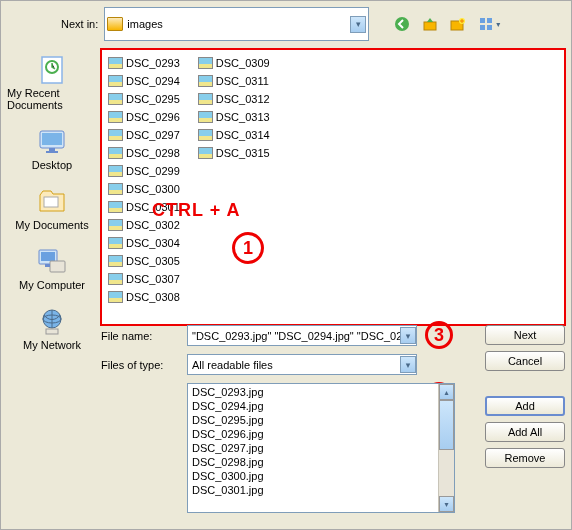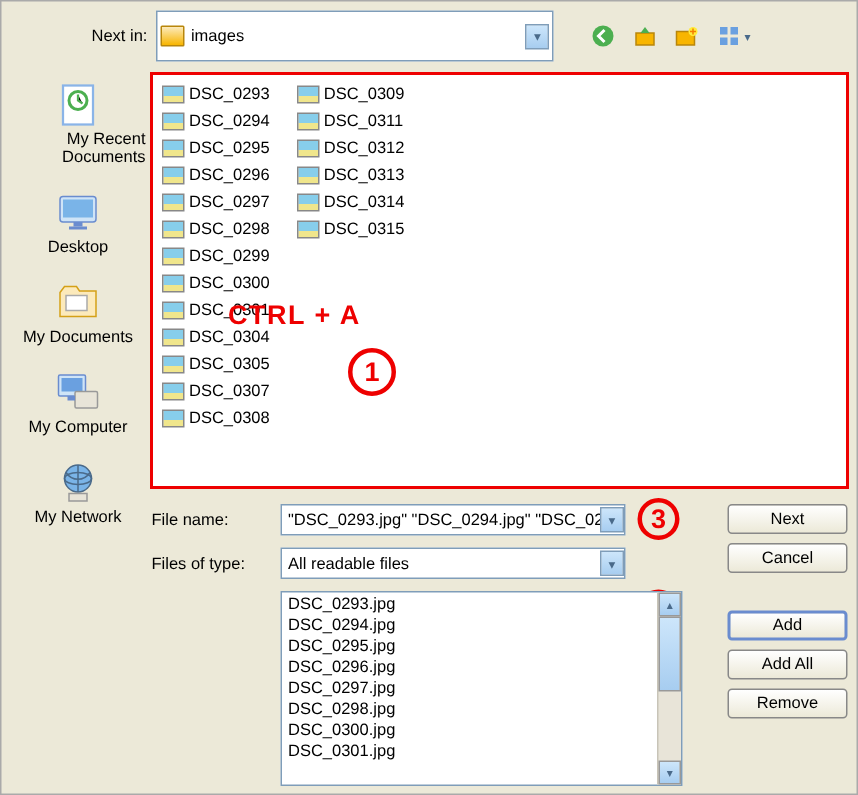--- a/index.html
+++ b/index.html
@@ -10,23 +10,23 @@
 .lookin-combo .folder{width:16px;height:14px;background:linear-gradient(#fceabb,#f8b500);margin-right:4px;border:1px solid #b8860b;border-radius:1px}
 .lookin-combo .txt{flex:1}
 .dd-arrow{width:16px;height:17px;background:linear-gradient(#cde6fb,#a7cdf0);border:1px solid #7f9db9;display:flex;align-items:center;justify-content:center;color:#4a6a8a;font-size:9px}
 .tb-btn{width:22px;height:22px;display:flex;align-items:center;justify-content:center;border-radius:2px}
 .tb-btn.split{width:30px;justify-content:flex-start;padding-left:3px;gap:2px}
 .ico{width:16px;height:16px;display:block}
 .main{display:flex;gap:4px}
 .places{width:90px;display:flex;flex-direction:column;gap:14px;padding-top:4px;align-items:center}
 .place{display:flex;flex-direction:column;align-items:center;gap:2px;cursor:pointer}
 .place-ico{width:32px;height:32px}
-.place-lbl{text-align:right;line-height:1.1}
+.place-lbl{text-align:left;line-height:1.1}
 .right{flex:1;display:flex;flex-direction:column}
-.filepane{background:#fff;border:1px solid #333;height:276px;padding:4px;position:relative;margin-bottom:11px;border-left:2px solid red;border-top:2px solid red;border-right:2px solid red;border-bottom:2px solid red}
+.filepane{background:#fff;border:1px solid #333;height:276px;padding:4px;position:relative;margin-bottom:0;border-left:2px solid red;border-top:2px solid red;border-right:2px solid red;border-bottom:2px solid red}
 .cols{display:flex;gap:14px}
 .col{display:flex;flex-direction:column;gap:1px}
 .fitem{display:flex;align-items:center;gap:3px;height:17px;padding:0 2px}
 .thumb{width:15px;height:12px;background:linear-gradient(#87ceeb 60%,#f0e68c 60%);border:1px solid #888}
 .annot{position:absolute;font-family:Arial Black,Arial,sans-serif;font-weight:700;color:#e00;pointer-events:none}
 .annot.ctrla{top:150px;left:50px;font-size:18px;letter-spacing:1px}
 .circ{position:absolute;border:3px solid #e00;border-radius:50%;display:flex;align-items:center;justify-content:center;color:#e00;font-weight:900;font-size:18px;font-family:Arial,sans-serif}
 .c1{width:32px;height:32px;top:182px;left:130px}
 .c2{width:28px;height:28px;top:392px;left:430px}
 .c3{width:28px;height:28px;top:332px;left:430px}
@@ -167,20 +167,24 @@
               <span class="thumb"></span>
               <span>DSC_0299</span>
             </div>
             <div class="fitem">
               <span class="thumb"></span>
               <span>DSC_0300</span>
             </div>
             <div class="fitem">
               <span class="thumb"></span>
               <span>DSC_0301</span>
+            </div>
+            <div class="fitem">
+              <span class="thumb"></span>
+              <span>DSC_0302</span>
             </div>
             <div class="fitem">
               <span class="thumb"></span>
               <span>DSC_0304</span>
             </div>
             <div class="fitem">
               <span class="thumb"></span>
               <span>DSC_0305</span>
             </div>
             <div class="fitem">

